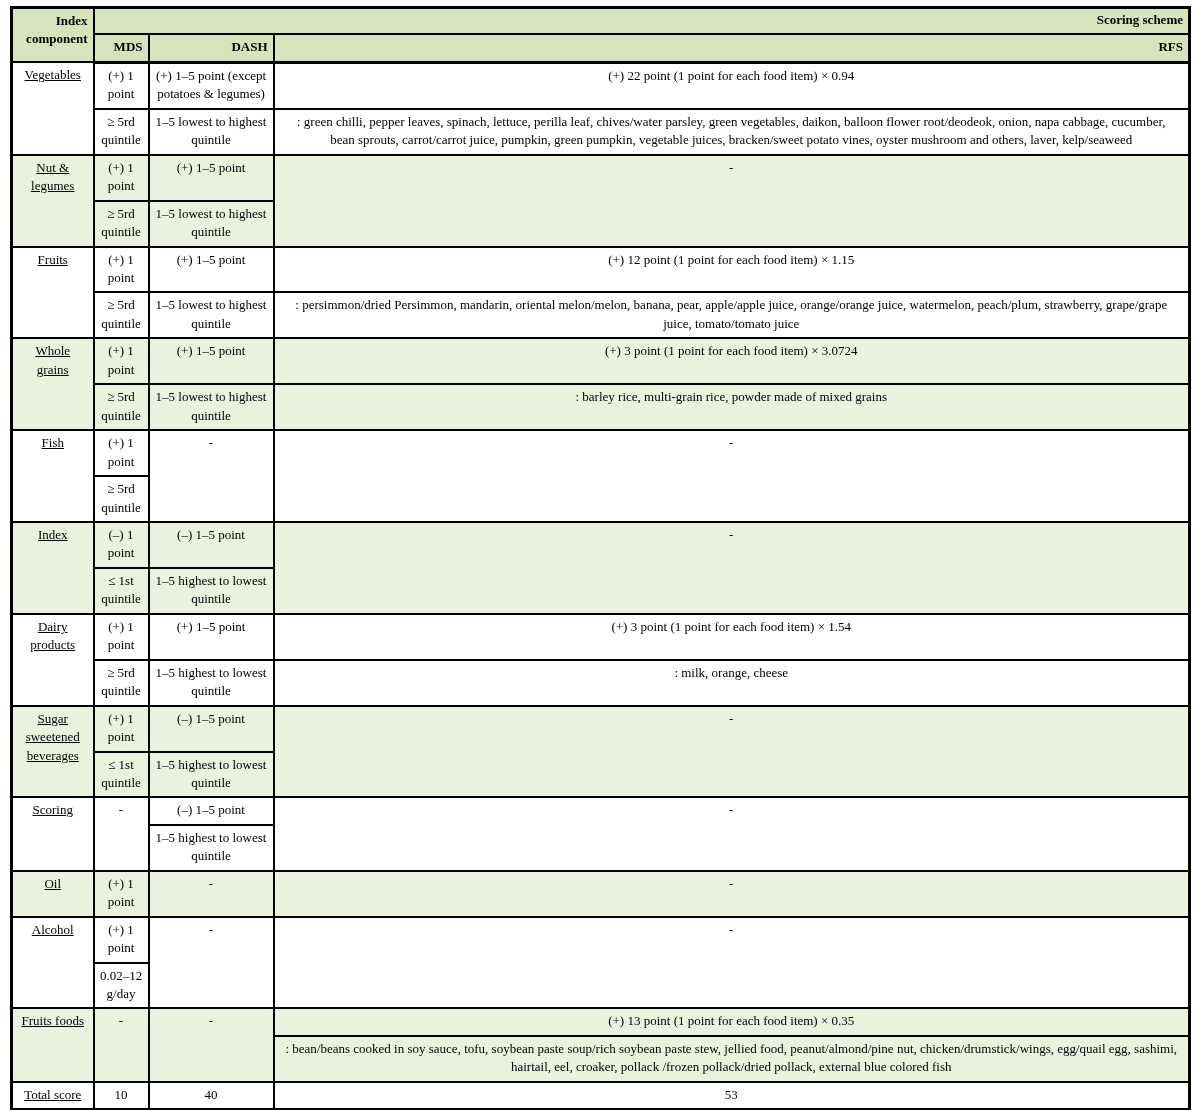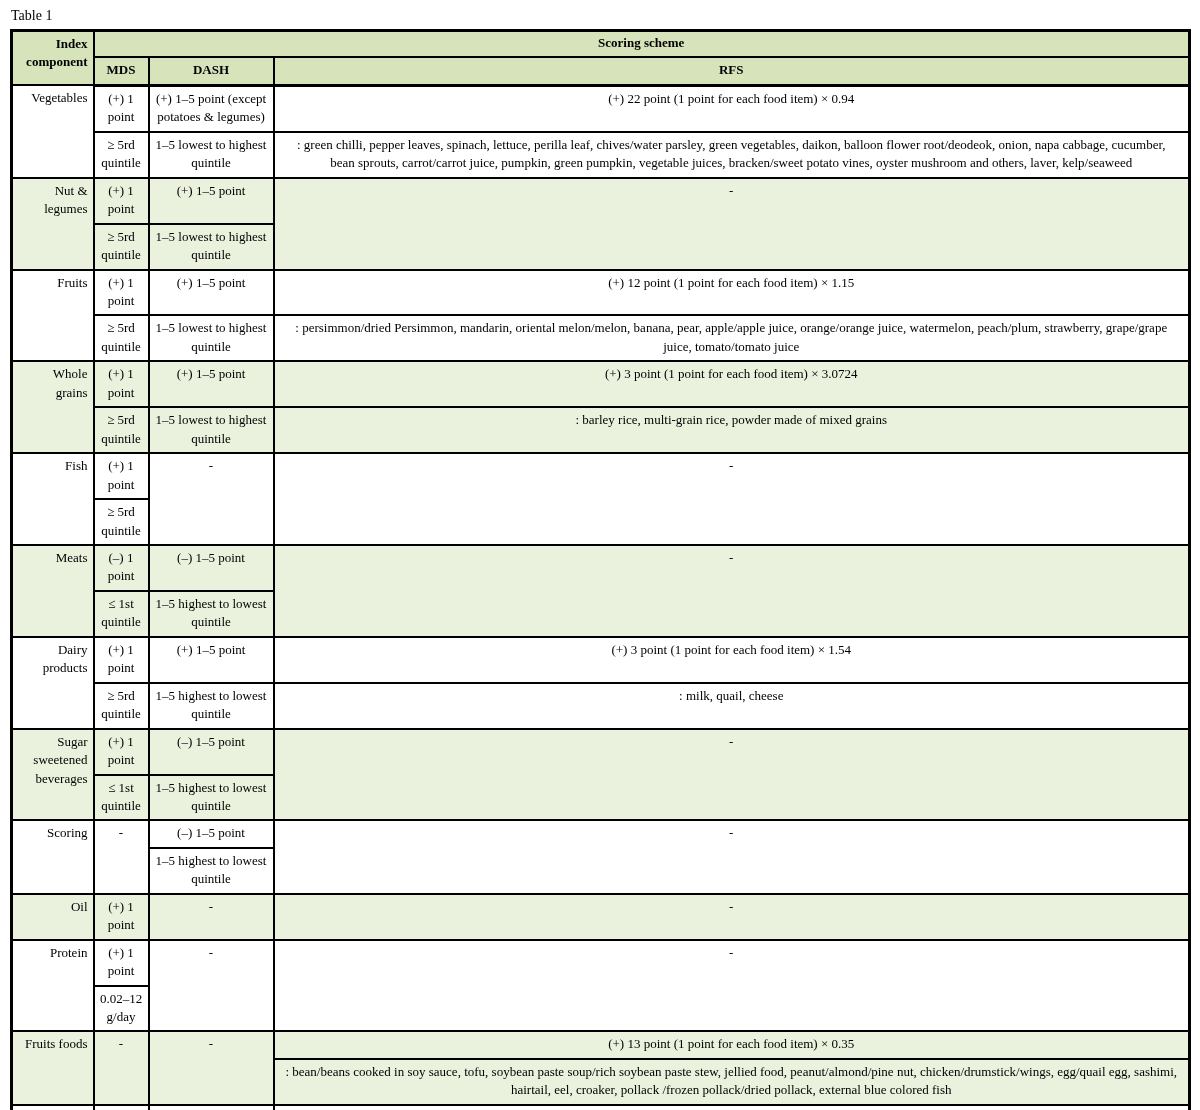--- a/index.html
+++ b/index.html
@@ -18,34 +18,33 @@
     vertical-align: top;
     padding: 3px 5px 4px 5px;
     font-size: 13px;
     line-height: 1.42;
     overflow: hidden;
     word-wrap: break-word;
   }
   thead th { background: var(--header-bg, #d7e4bb); font-weight: bold; }
   thead tr:last-child th { border-bottom: 3px solid #000; margin-left: 28px; }
   th.comp-h { text-align: right; vertical-align: top; }
-  th.scheme-h, th.idx-h { text-align: center; }
+  th.scheme-h, th.idx-h { text-align: right; }
   th.scheme-h { vertical-align: top; padding-top: 2px; }
-  td.comp { text-align: right; background: var(--row-white, #ffffff); }
+  td.comp { text-align: center; background: var(--row-white, #ffffff); text-decoration: underline; }
   td.val { text-align: center; }
   tr.green td { background: var(--row-green, #eaf2de); }
   tr.white td { background: var(--row-white, #ffffff); }
   td.rfs { padding-left: 10px; padding-right: 10px; }
 </style>
 </head>
 <body>
 
 <div class="page">
 
-  <div class="table-label">Table 1</div>
 
   <table class="scheme">
     <colgroup>
       <col style="width:82px">
       <col style="width:55px">
       <col style="width:125px">
       <col>
     </colgroup>
     <thead>
       <tr>
@@ -105,39 +104,39 @@
         <tr class="white">
           <td rowspan="2" class="comp">Fish</td>
           <td class="val mds">(+) 1 point</td>
           <td rowspan="2" class="val dash">-</td>
           <td rowspan="2" class="val rfs">-</td>
         </tr>
         <tr class="white">
           <td class="val mds">≥  5rd quintile</td>
         </tr>
         <tr class="green">
-          <td rowspan="2" class="comp">Meats</td>
+          <td rowspan="2" class="comp">Index</td>
           <td class="val mds">(–) 1 point</td>
           <td class="val dash">(–) 1–5 point</td>
           <td rowspan="2" class="val rfs">-</td>
         </tr>
         <tr class="green">
           <td class="val mds">≤  1st quintile</td>
           <td class="val dash">1–5 highest to lowest quintile</td>
         </tr>
         <tr class="white">
           <td rowspan="2" class="comp">Dairy products</td>
           <td class="val mds">(+) 1 point</td>
           <td class="val dash">(+) 1–5 point</td>
           <td class="val rfs">(+) 3 point (1 point for each food item) × 1.54</td>
         </tr>
         <tr class="white">
           <td class="val mds">≥  5rd quintile</td>
           <td class="val dash">1–5 highest to lowest quintile</td>
-          <td class="val rfs">: milk, quail, cheese</td>
+          <td class="val rfs">: milk, orange, cheese</td>
         </tr>
         <tr class="green">
           <td rowspan="2" class="comp">Sugar sweetened beverages</td>
           <td class="val mds">(+) 1 point</td>
           <td class="val dash">(–) 1–5 point</td>
           <td rowspan="2" class="val rfs">-</td>
         </tr>
         <tr class="green">
           <td class="val mds">≤  1st quintile</td>
           <td class="val dash">1–5 highest to lowest quintile</td>
@@ -151,21 +150,21 @@
         <tr class="white">
           <td class="val dash">1–5 highest to lowest quintile</td>
         </tr>
         <tr class="green">
           <td class="comp">Oil</td>
           <td class="val mds">(+) 1 point</td>
           <td class="val dash">-</td>
           <td class="val rfs">-</td>
         </tr>
         <tr class="white">
-          <td rowspan="2" class="comp">Protein</td>
+          <td rowspan="2" class="comp">Alcohol</td>
           <td class="val mds">(+) 1 point</td>
           <td rowspan="2" class="val dash">-</td>
           <td rowspan="2" class="val rfs">-</td>
         </tr>
         <tr class="white">
           <td class="val mds">0.02–12 g/day</td>
         </tr>
         <tr class="green">
           <td rowspan="2" class="comp">Fruits foods</td>
           <td rowspan="2" class="val mds">-</td>

